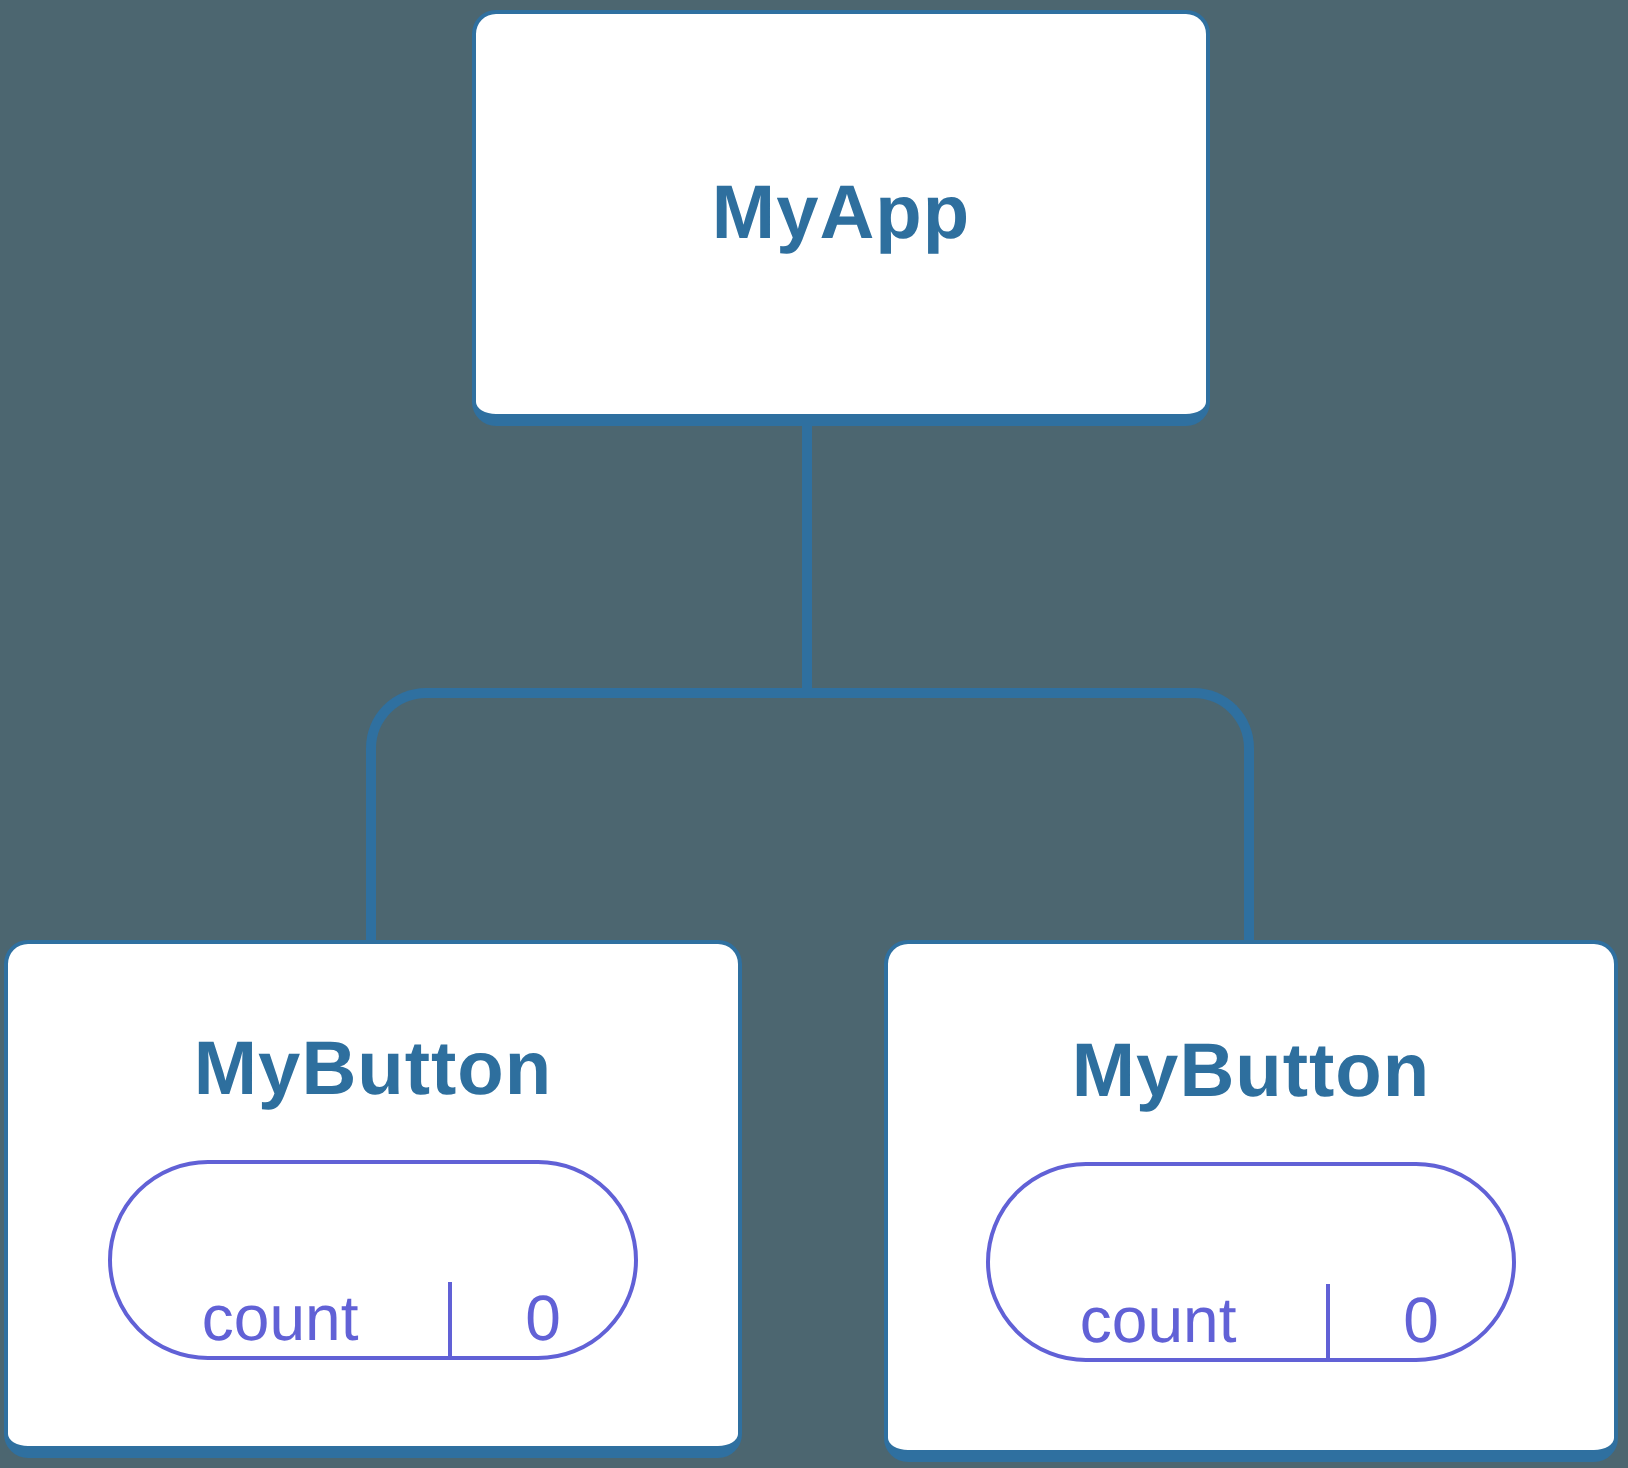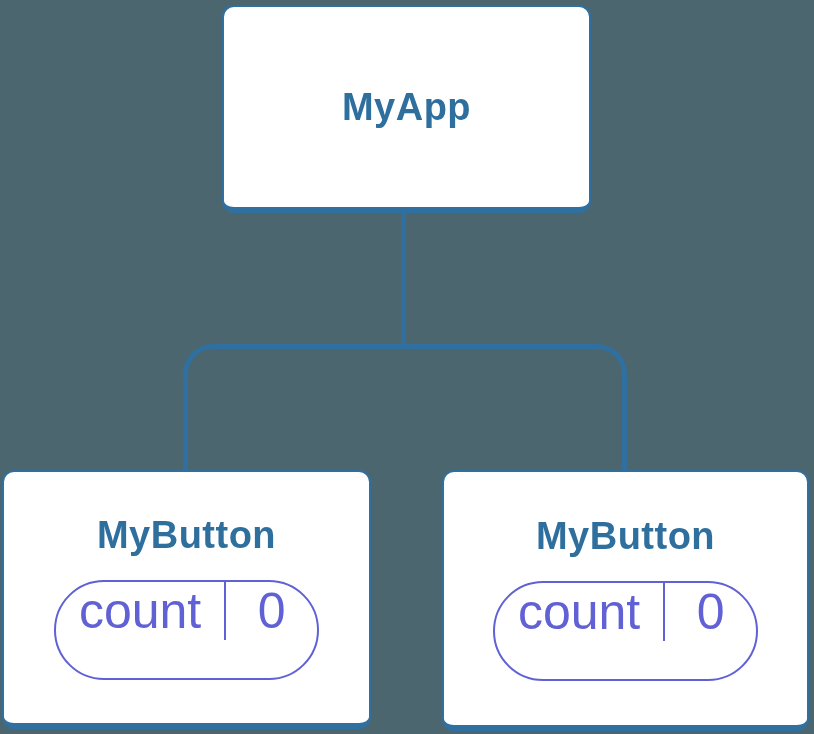--- a/index.html
+++ b/index.html
@@ -20,21 +20,21 @@
     border: 2px solid #2F70A0;
     border-bottom-width: 6px;
     border-radius: 12px;
     box-sizing: border-box;
     display: flex;
     flex-direction: column;
     align-items: center;
     justify-content: center;
   }
   .card-root {
-    left: 222px;
+    left: 236px;
     top: 5px;
     width: 369px;
     height: 208px;
   }
   .card-child-left {
     left: 2px;
     top: 470px;
     width: 369px;
     height: 259px;
     gap: 26px;
@@ -72,24 +72,24 @@
     border-bottom: none;
     border-radius: 30px 30px 0 0;
   }
   .pill {
     width: 265px;
     height: 100px;
     box-sizing: border-box;
     border: 2px solid #6161D6;
     border-radius: 60px;
     display: flex;
-    align-items: flex-start;
+    align-items: flex-end;
     background: #FFFFFF;
     color: #6161D6;
-    font-size: 50px;
+    font-size: 32px;
     font-weight: 400;
   }
   .pill-label {
     flex: 1.85;
     display: flex;
     align-items: center;
     justify-content: center;
     border-right: 2px solid #6161D6;
   }
   .pill-value {

